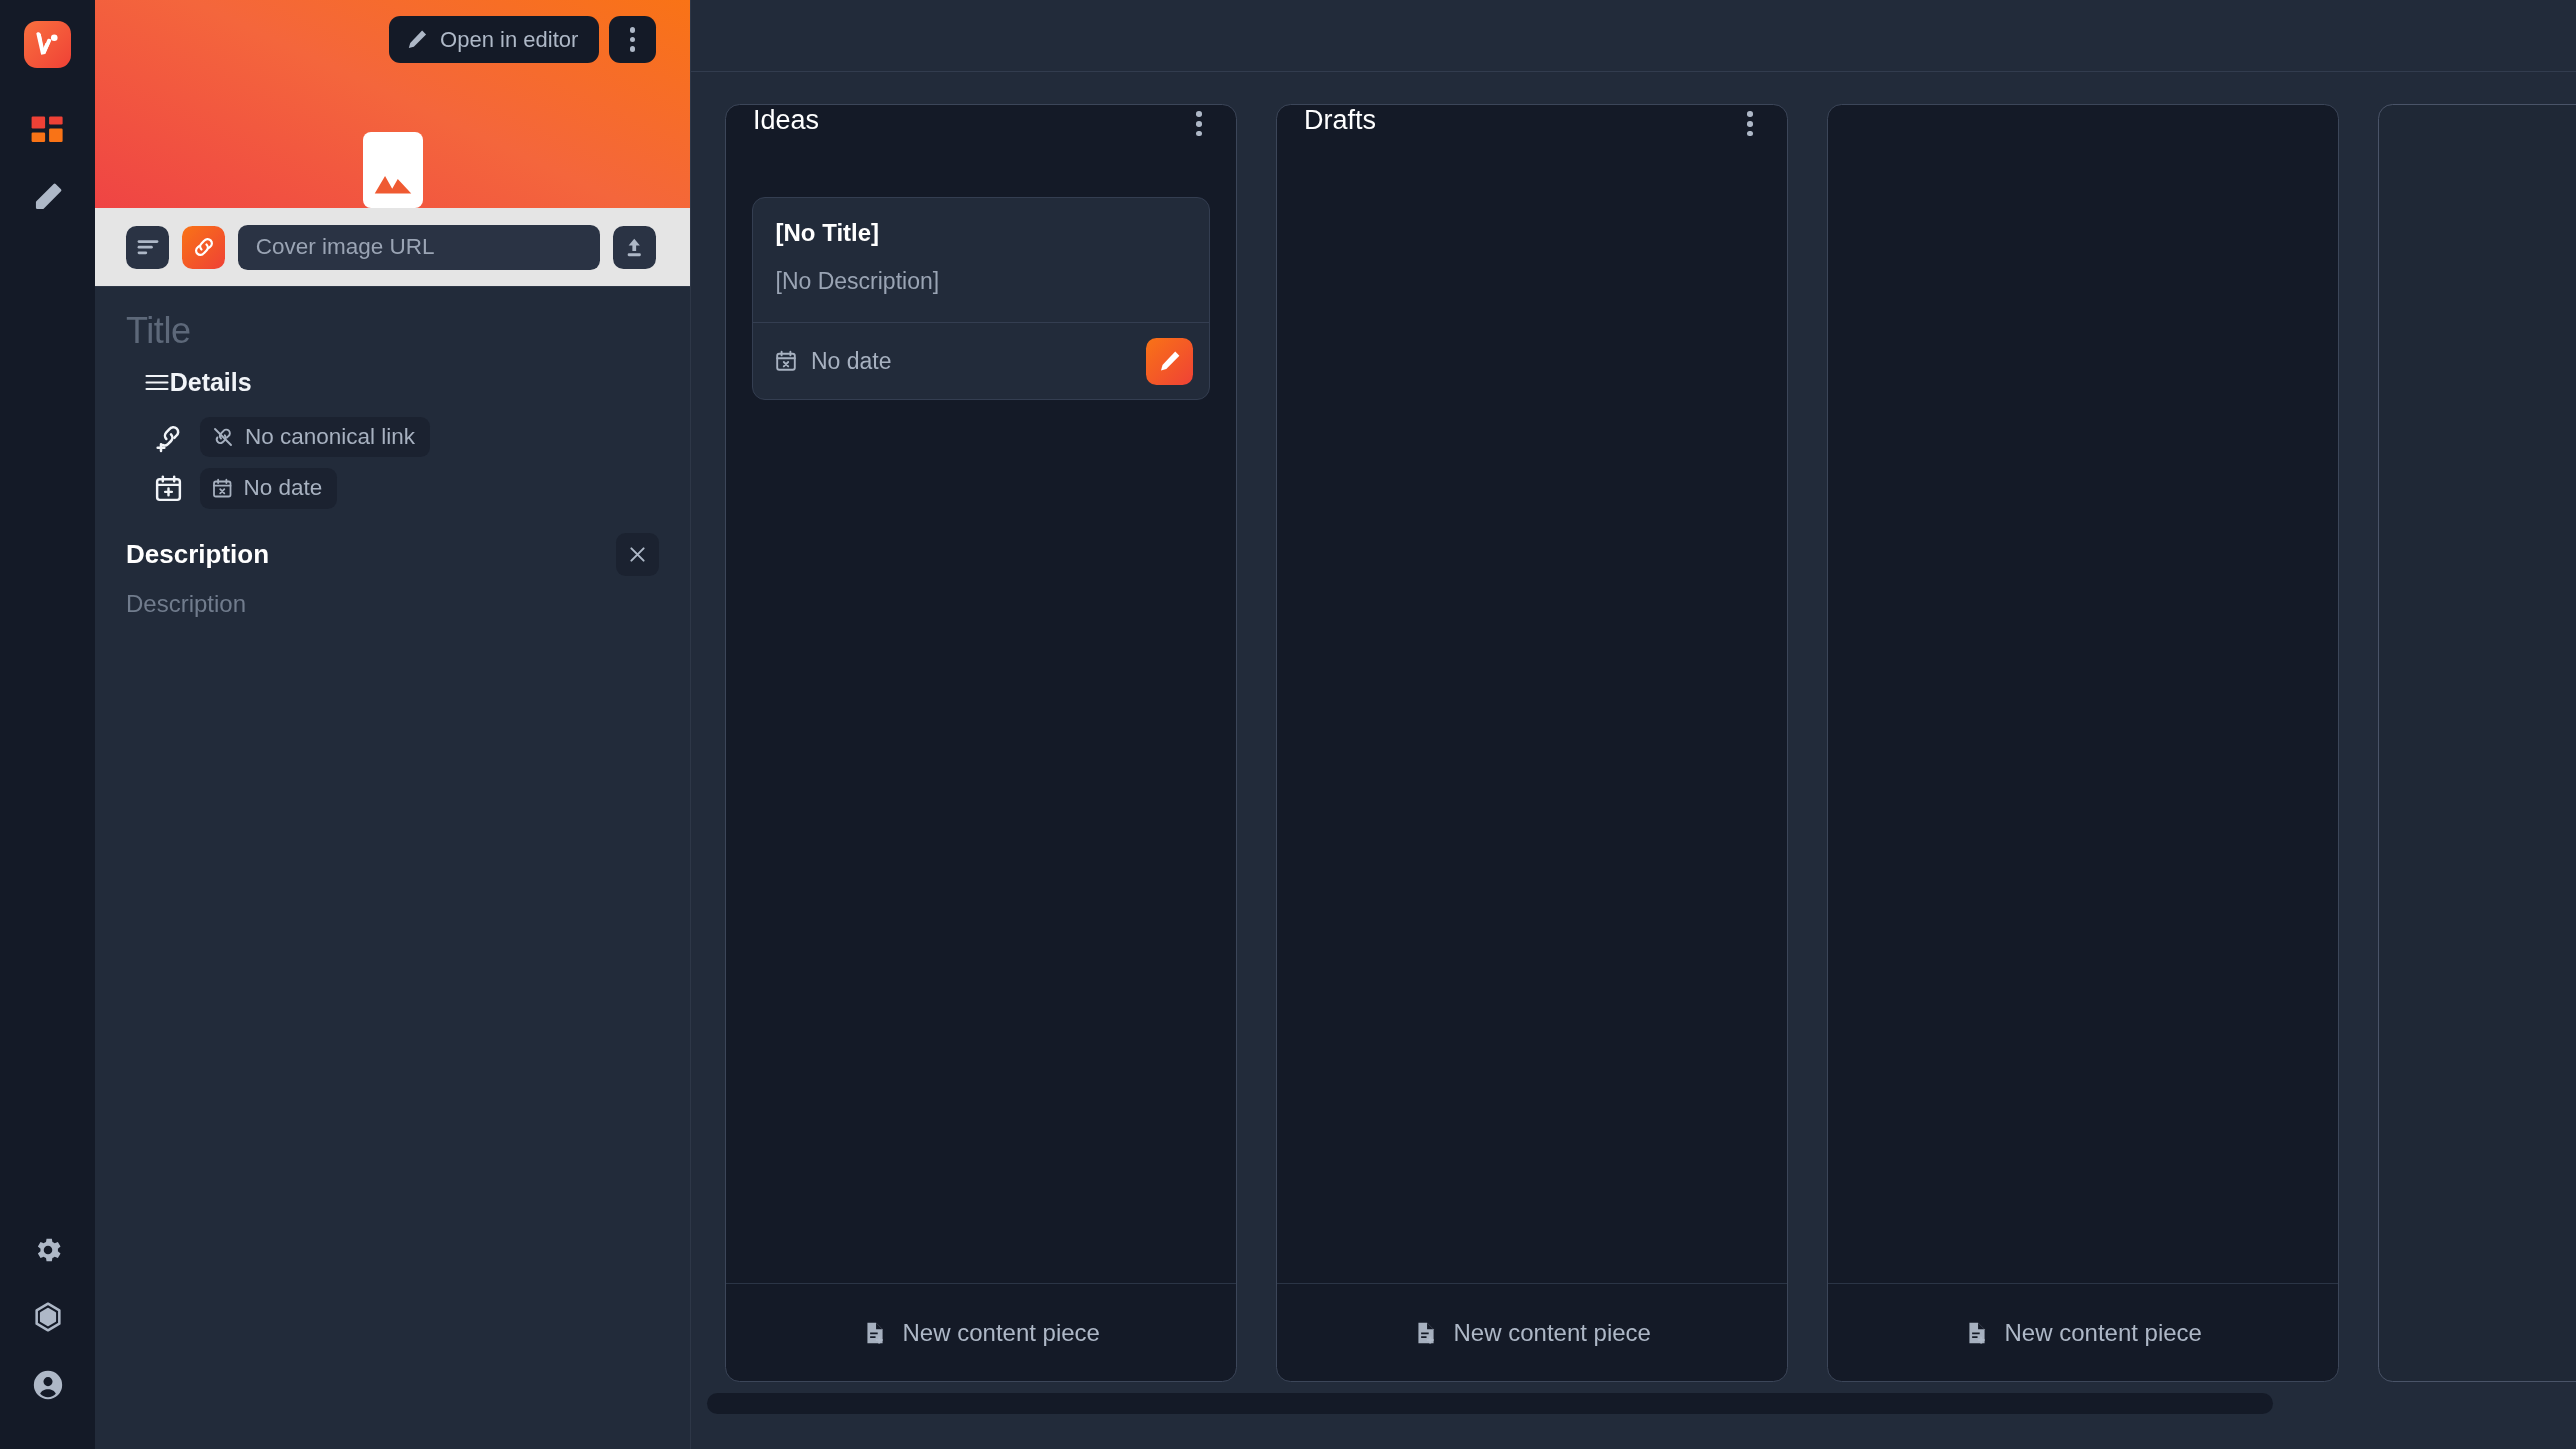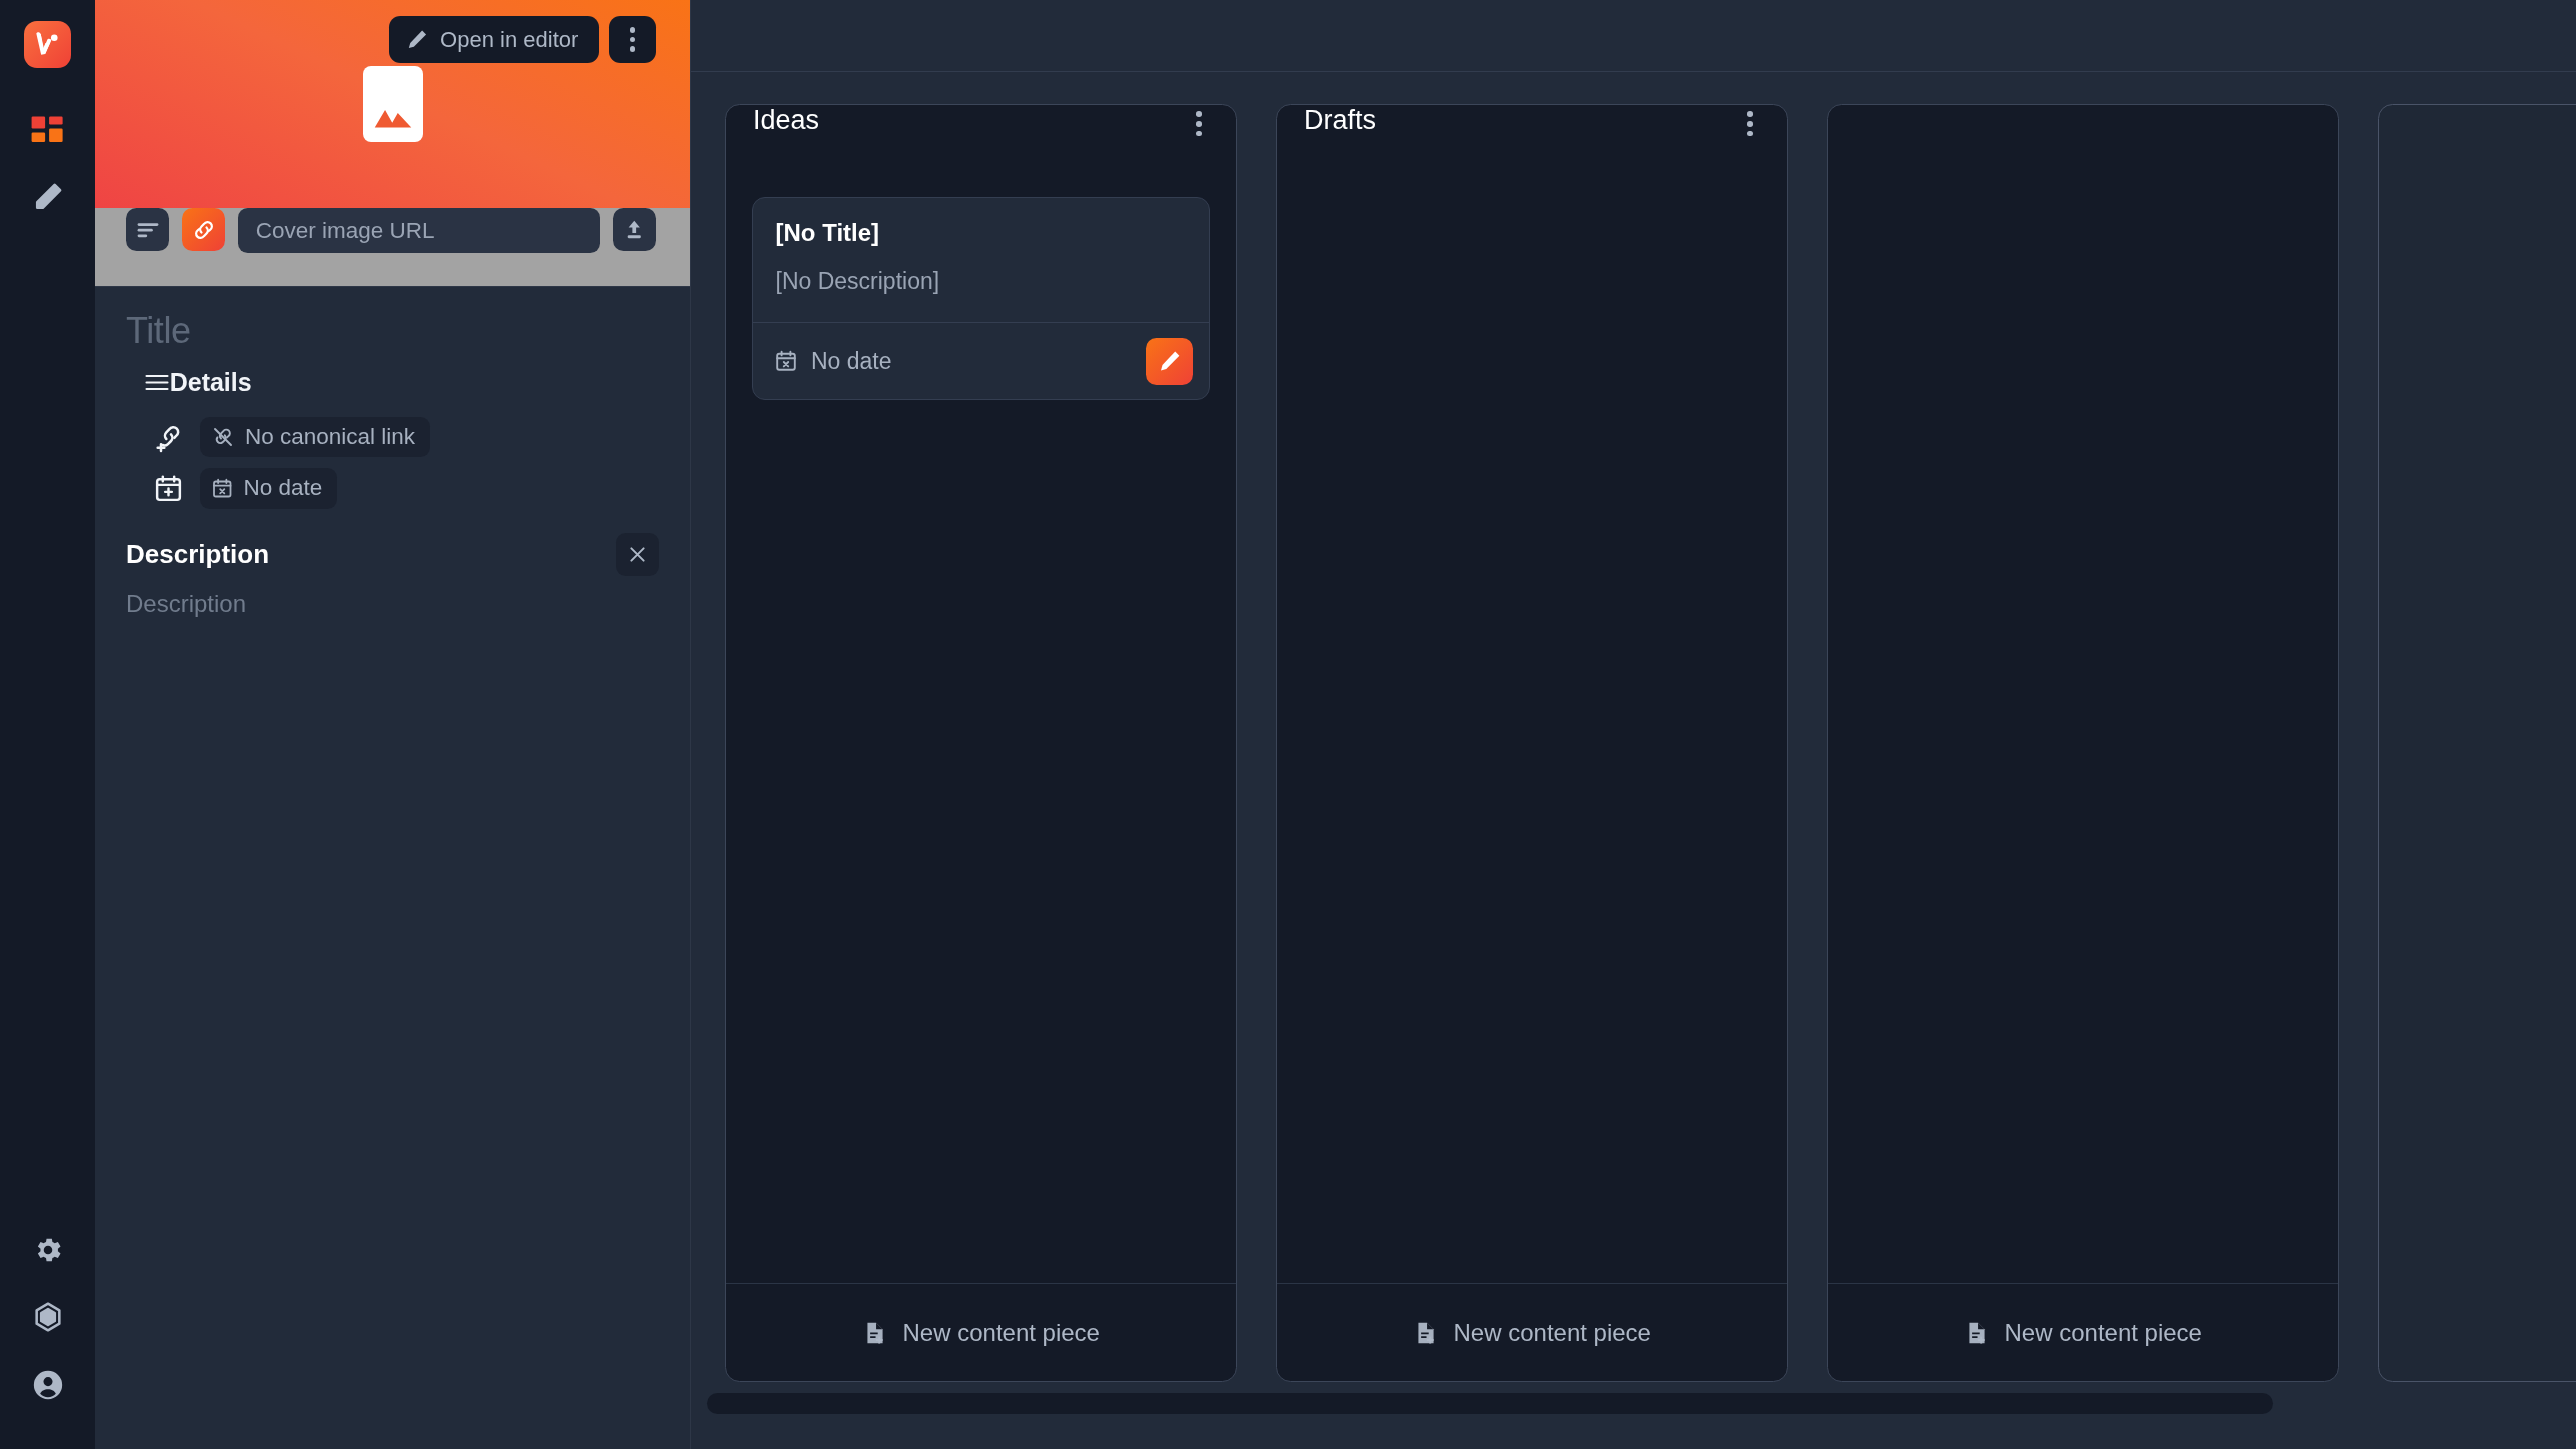--- a/index.html
+++ b/index.html
@@ -44,21 +44,21 @@
     width: 596px; flex: 0 0 596px; height: 1449px;
     background: #222b3a;
     border-right: 1.6px solid #2e3747;
     display: flex; flex-direction: column;
     position: relative;
   }
   .cover {
     height: 208px; width: 100%;
     background: linear-gradient(205deg, #f97316 0%, #f4663c 48%, #ef4444 100%);
     position: relative;
-    display: flex; align-items: center; justify-content: center;
+    display: flex; align-items: flex-end; justify-content: center;
   }
   .cover-actions { position: absolute; top: 16px; right: 34px; display: flex; gap: 9.7px; }
   .btn-dark {
     background: #141a27; color: #aeb8c7;
     border-radius: 11.3px; height: 47px;
     display: flex; align-items: center; gap: 11.3px;
     padding: 0 21px 0 17.7px; font-size: 22px; cursor: pointer;
     white-space: nowrap;
   }
   .btn-dark-sq {
@@ -68,23 +68,23 @@
   }
   .dots-v { display: flex; flex-direction: column; gap: 4px; align-items: center; }
   .dots-v i { width: 5.6px; height: 5.6px; border-radius: 50%; background: #aeb8c7; display: block; }
   .cover-ph {
     width: 60px; height: 76px; background: #fff; border-radius: 8px;
     display: flex; align-items: flex-end; justify-content: center;
     padding-bottom: 13px;
   }
 
   .url-row {
-    height: 79px; display: flex; gap: 13px;
+    height: 79px; display: flex; align-items: center; gap: 13px;
     padding: 0 34px 0 31px;
-    background: #a3a3a3;
+    background: #e5e5e5;
     border-bottom: 1.6px solid #2e3747;
   }
   .sq-btn {
     width: 43px; height: 43px; border-radius: 10.5px; background: #2a3344;
     display: flex; align-items: center; justify-content: center; cursor: pointer;
     flex: 0 0 43px;
   }
   .sq-btn.accent { background: linear-gradient(135deg, #f97316 0%, #ef4136 100%); }
   .url-input {
     flex: 1; height: 45px; border-radius: 9.7px;

